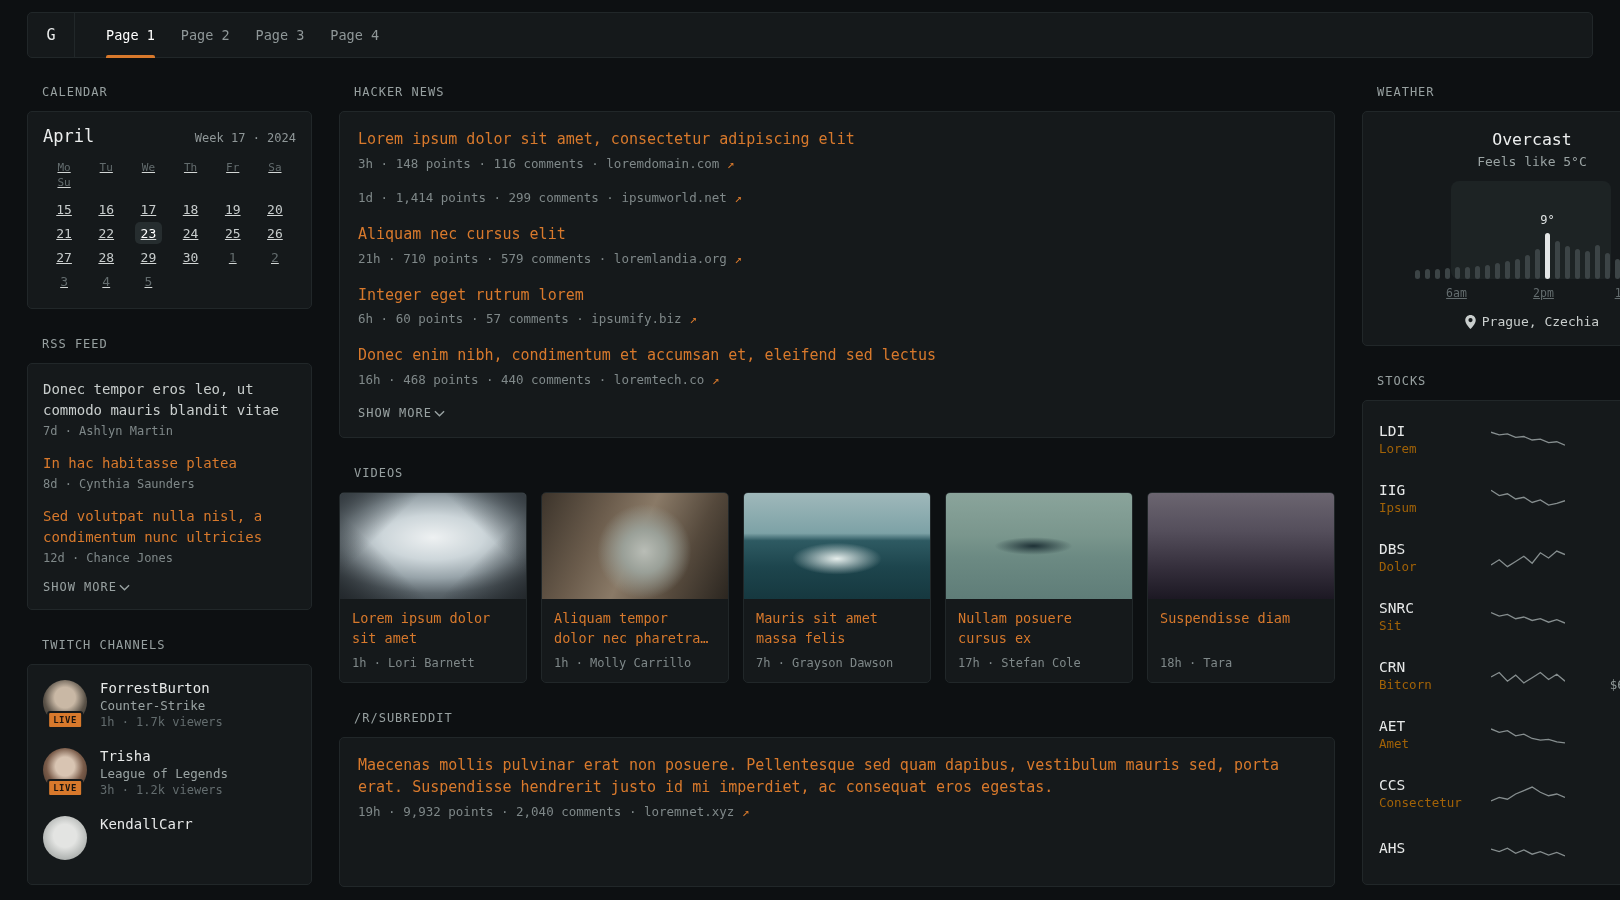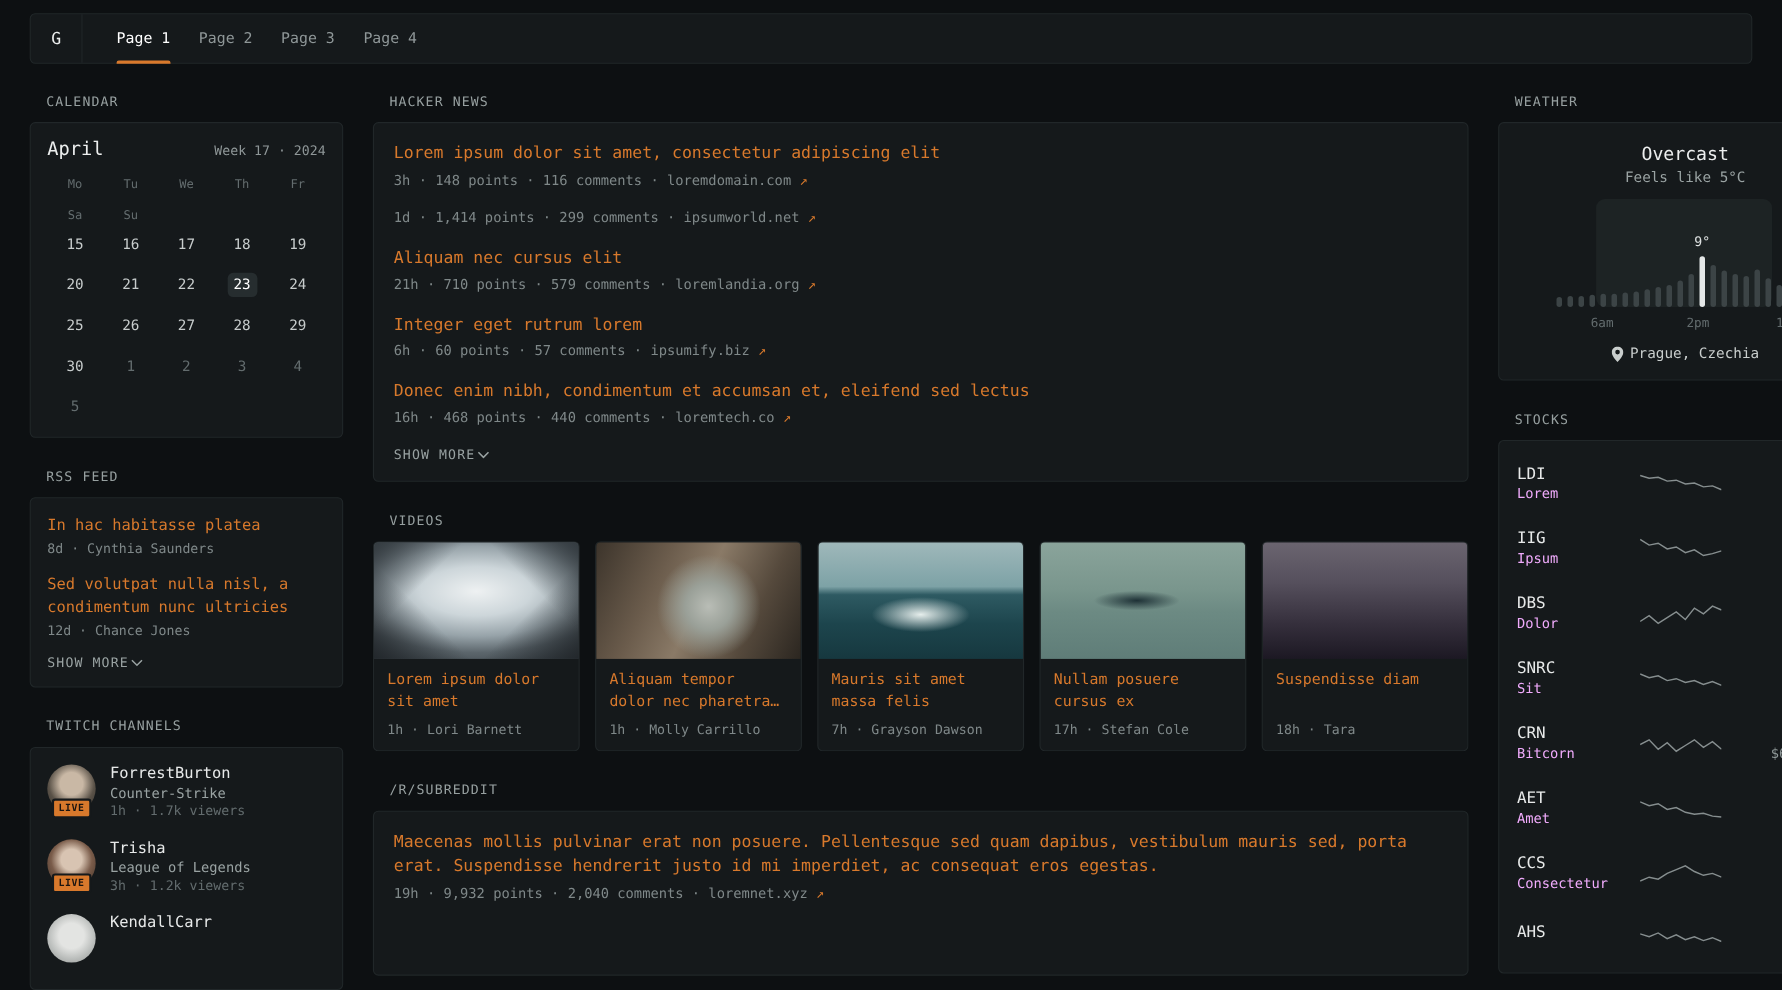--- a/index.html
+++ b/index.html
@@ -31,21 +31,21 @@
   .card{background:var(--card);border:1px solid var(--border);border-radius:5px;}
   .meta{font-size:12px;color:#7f8889;margin-top:3px;white-space:nowrap;}
   .show-more{display:flex;align-items:center;gap:2px;font-size:12px;letter-spacing:1px;color:#99a2a2;cursor:pointer;margin-top:6px;}
   .chev{width:11px;height:7px;flex:none;}
 
   
   .cal-card{padding:14px 15px 16px;}
   .cal-head{display:flex;justify-content:space-between;align-items:baseline;margin-bottom:15px;}
   .cal-month{font-size:17px;color:#eceeee;}
   .cal-week{font-size:12px;color:var(--dim);padding-left:28px;}
-  .cal-grid{display:grid;grid-template-columns:repeat(5,1fr);justify-items:center;row-gap:15px;}
+  .cal-grid{display:grid;grid-template-columns:repeat(6,1fr);justify-items:center;row-gap:2px;text-decoration:underline;}
   .cal-dow{margin-bottom:9px;}
   .dow{font-size:11px;color:var(--dimmer);}
   .cal-day{font-size:13px;color:#c7cccc;width:27px;height:22px;display:flex;align-items:center;justify-content:center;border-radius:5px;}
   .cal-day.today{background:#262d2f;color:#ffffff;}
   .cal-day.dim{color:var(--dimmer);}
 
   
   .rss-card{padding:15px;}
   .rss-item{margin-bottom:15px;}
   .rss-title{font-size:14px;line-height:1.5;color:var(--accent);cursor:pointer;}
@@ -101,33 +101,33 @@
   .weather-card{padding:18px 16px 16px;text-align:center;}
   .w-cond{font-size:16.5px;color:#eceeee;}
   .w-feels{font-size:13px;color:#9aa3a3;margin-top:5px;}
   .wchart{position:relative;width:235px;height:98px;margin:12px auto 0;}
   .day-band{position:absolute;left:36px;width:160px;top:0;bottom:0;background:#1d2324;border-radius:8px;}
   .wbars{position:absolute;left:0;bottom:0;width:100%;height:78px;display:flex;align-items:flex-end;gap:5px;}
   .wbar{width:5px;border-radius:3px;background:#3c4446;flex:none;}
   .wbar.now{background:#e4e7e7;}
   .wtemp{position:absolute;left:133px;bottom:52px;transform:translateX(-50%);font-size:12px;color:#dfe3e3;}
   .wtimes{position:relative;width:235px;height:15px;margin:7px auto 0;}
-  .wtime{position:absolute;top:0;transform:translateX(-50%);font-size:11.5px;color:var(--dimmer);}
+  .wtime{position:absolute;top:0;transform:translateX(-50%);font-size:11.5px;color:var(--dimmer);text-decoration:underline;}
   .wtime:nth-of-type(1){left:42px;}
   .wtime:nth-of-type(2){left:129px;}
   .wtime:nth-of-type(3){left:214px;}
   .w-loc{display:flex;align-items:center;justify-content:center;gap:6px;margin-top:13px;font-size:13px;color:#c9cecd;}
   .pin{width:11px;height:14px;color:#c9cecd;flex:none;}
 
   
   .stocks-card{padding:9px 16px;}
   .stock-row{display:flex;align-items:center;padding:13px 0;cursor:pointer;}
   .s-left{width:96px;flex:none;}
   .s-ticker{font-size:14.5px;color:#e7e9e9;}
-  .s-name{font-size:12.5px;color:#f0abfc;margin-top:2px;}
+  .s-name{font-size:12.5px;color:#a16207;margin-top:2px;}
   .s-spark{flex:1;display:flex;justify-content:center;align-items:center;}
   .s-spark svg{width:74px;height:26px;}
   .s-spark polyline{fill:none;stroke:#868e8f;stroke-width:1.3;}
   .s-right{width:104px;flex:none;text-align:right;}
   .s-change{font-size:13.5px;}
   .s-change.up{color:var(--accent);}
   .s-change.down{color:var(--blue);}
   .s-price{font-size:12.5px;color:#8f9898;margin-top:2px;white-space:nowrap;}
 </style>
 </head>
@@ -190,20 +190,24 @@
             <span class="cal-day dim">5</span>
           </div>
       </div>
     </div>
 
     <div class="section">
       <h2 class="wtitle">RSS FEED</h2>
       <div class="card rss-card">
         <div>
 
+        <div class="rss-item read">
+              <div class="rss-title">Donec tempor eros leo, ut commodo mauris blandit vitae</div>
+              <div class="meta">7d · Ashlyn Martin</div>
+            </div>
             <div class="rss-item">
               <div class="rss-title">In hac habitasse platea</div>
               <div class="meta">8d · Cynthia Saunders</div>
             </div>
             <div class="rss-item">
               <div class="rss-title">Sed volutpat nulla nisl, a condimentum nunc ultricies</div>
               <div class="meta">12d · Chance Jones</div>
             </div>
           </div>
         <div class="show-more">

